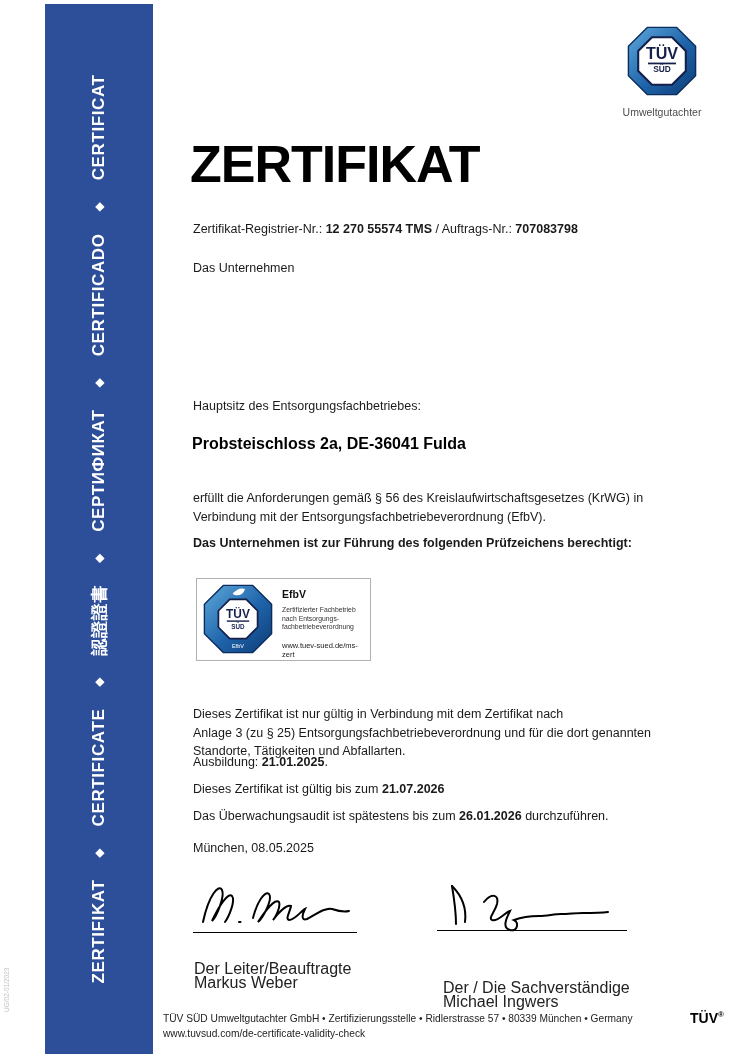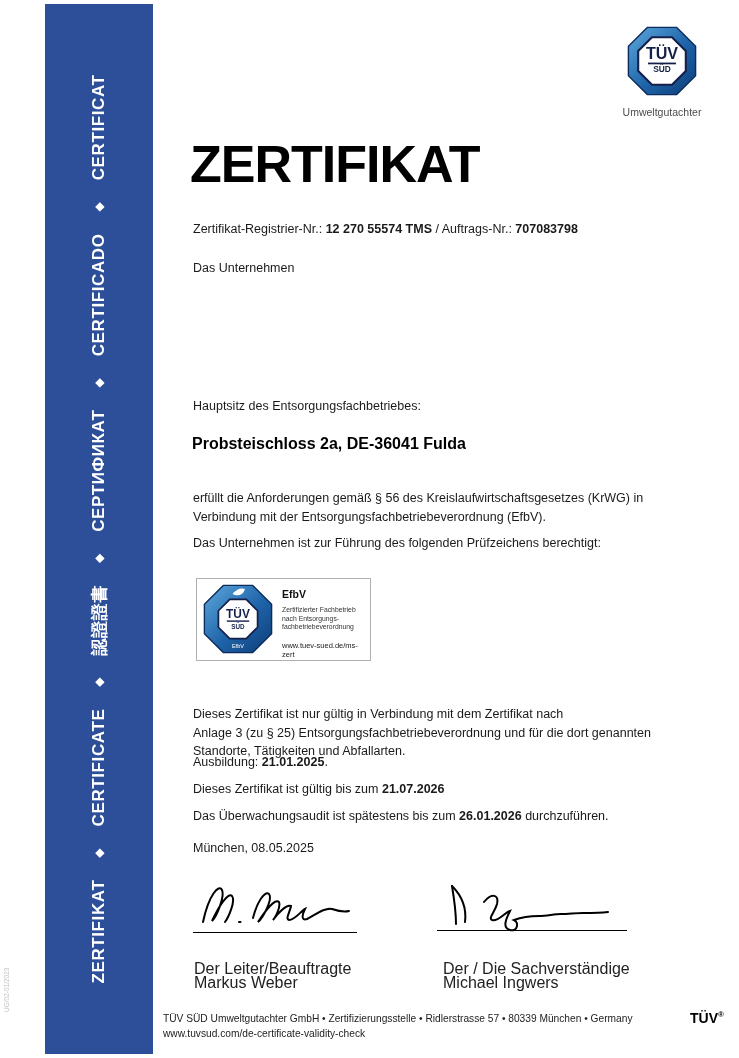--- a/index.html
+++ b/index.html
@@ -29,21 +29,21 @@
   .preline { white-space:pre-line; }
   .b { font-weight:700; }
 
   .reg-line    { top:222px; }
   .intro-line  { top:261px; }
   .company-name{ position:absolute; left:192px; top:302px; font-size:19px; font-weight:700;
                  line-height:25px; color:#000; }
   .hq-line     { top:399px; }
   .address     { position:absolute; left:192px; top:435px; font-size:16px; font-weight:700; color:#000; }
   .fulfills    { top:489px; line-height:18.5px; }
-  .entitled    { top:536px; }
+  .entitled    { top:536px;font-weight:bold; }
 
   
   .badge { position:absolute; left:196px; top:578px; width:173px; height:81px;
            background:#fff; border:1px solid #b0b0b0; }
   .badge-oct { position:absolute; left:6px; top:5px; }
   .badge-title { position:absolute; left:85px; top:9px; font-size:10.5px; font-weight:700; color:#111; }
   .badge-sub { position:absolute; left:85px; top:27px; font-size:6.8px; line-height:8.6px; color:#333; }
   .badge-url { position:absolute; left:85px; top:62px; font-size:7.5px; color:#222; }
 
   .validity-note { top:687px; line-height:18.5px;margin-top:18px; }
@@ -51,21 +51,21 @@
   .valid-line    { top:782px; }
   .surv-line     { top:809px; }
   .place-line    { top:841px; }
 
   .sig { position:absolute; }
   .sig-line { position:absolute; border-top:1.5px solid #000; height:0; }
   .sig-line-left  { left:193px; top:932px; width:164px; }
   .sig-line-right { left:437px; top:930px; width:190px; }
   .role-block { position:absolute; top:962px; font-size:16px; line-height:14px; color:#222; }
   .role-left  { left:194px; }
-  .role-right { left:443px; }
+  .role-right { left:443px;margin-top:19px; }
 
   .footer { position:absolute; left:163px; top:1012px; font-size:10.2px; line-height:14.5px; color:#222; }
   .brand  { position:absolute; left:690px; top:1010px; font-size:14px; font-weight:700; color:#000; }
   .brand sup { font-size:8px; }
 </style>
 </head>
 <body>
 
 <div class="page">
 

